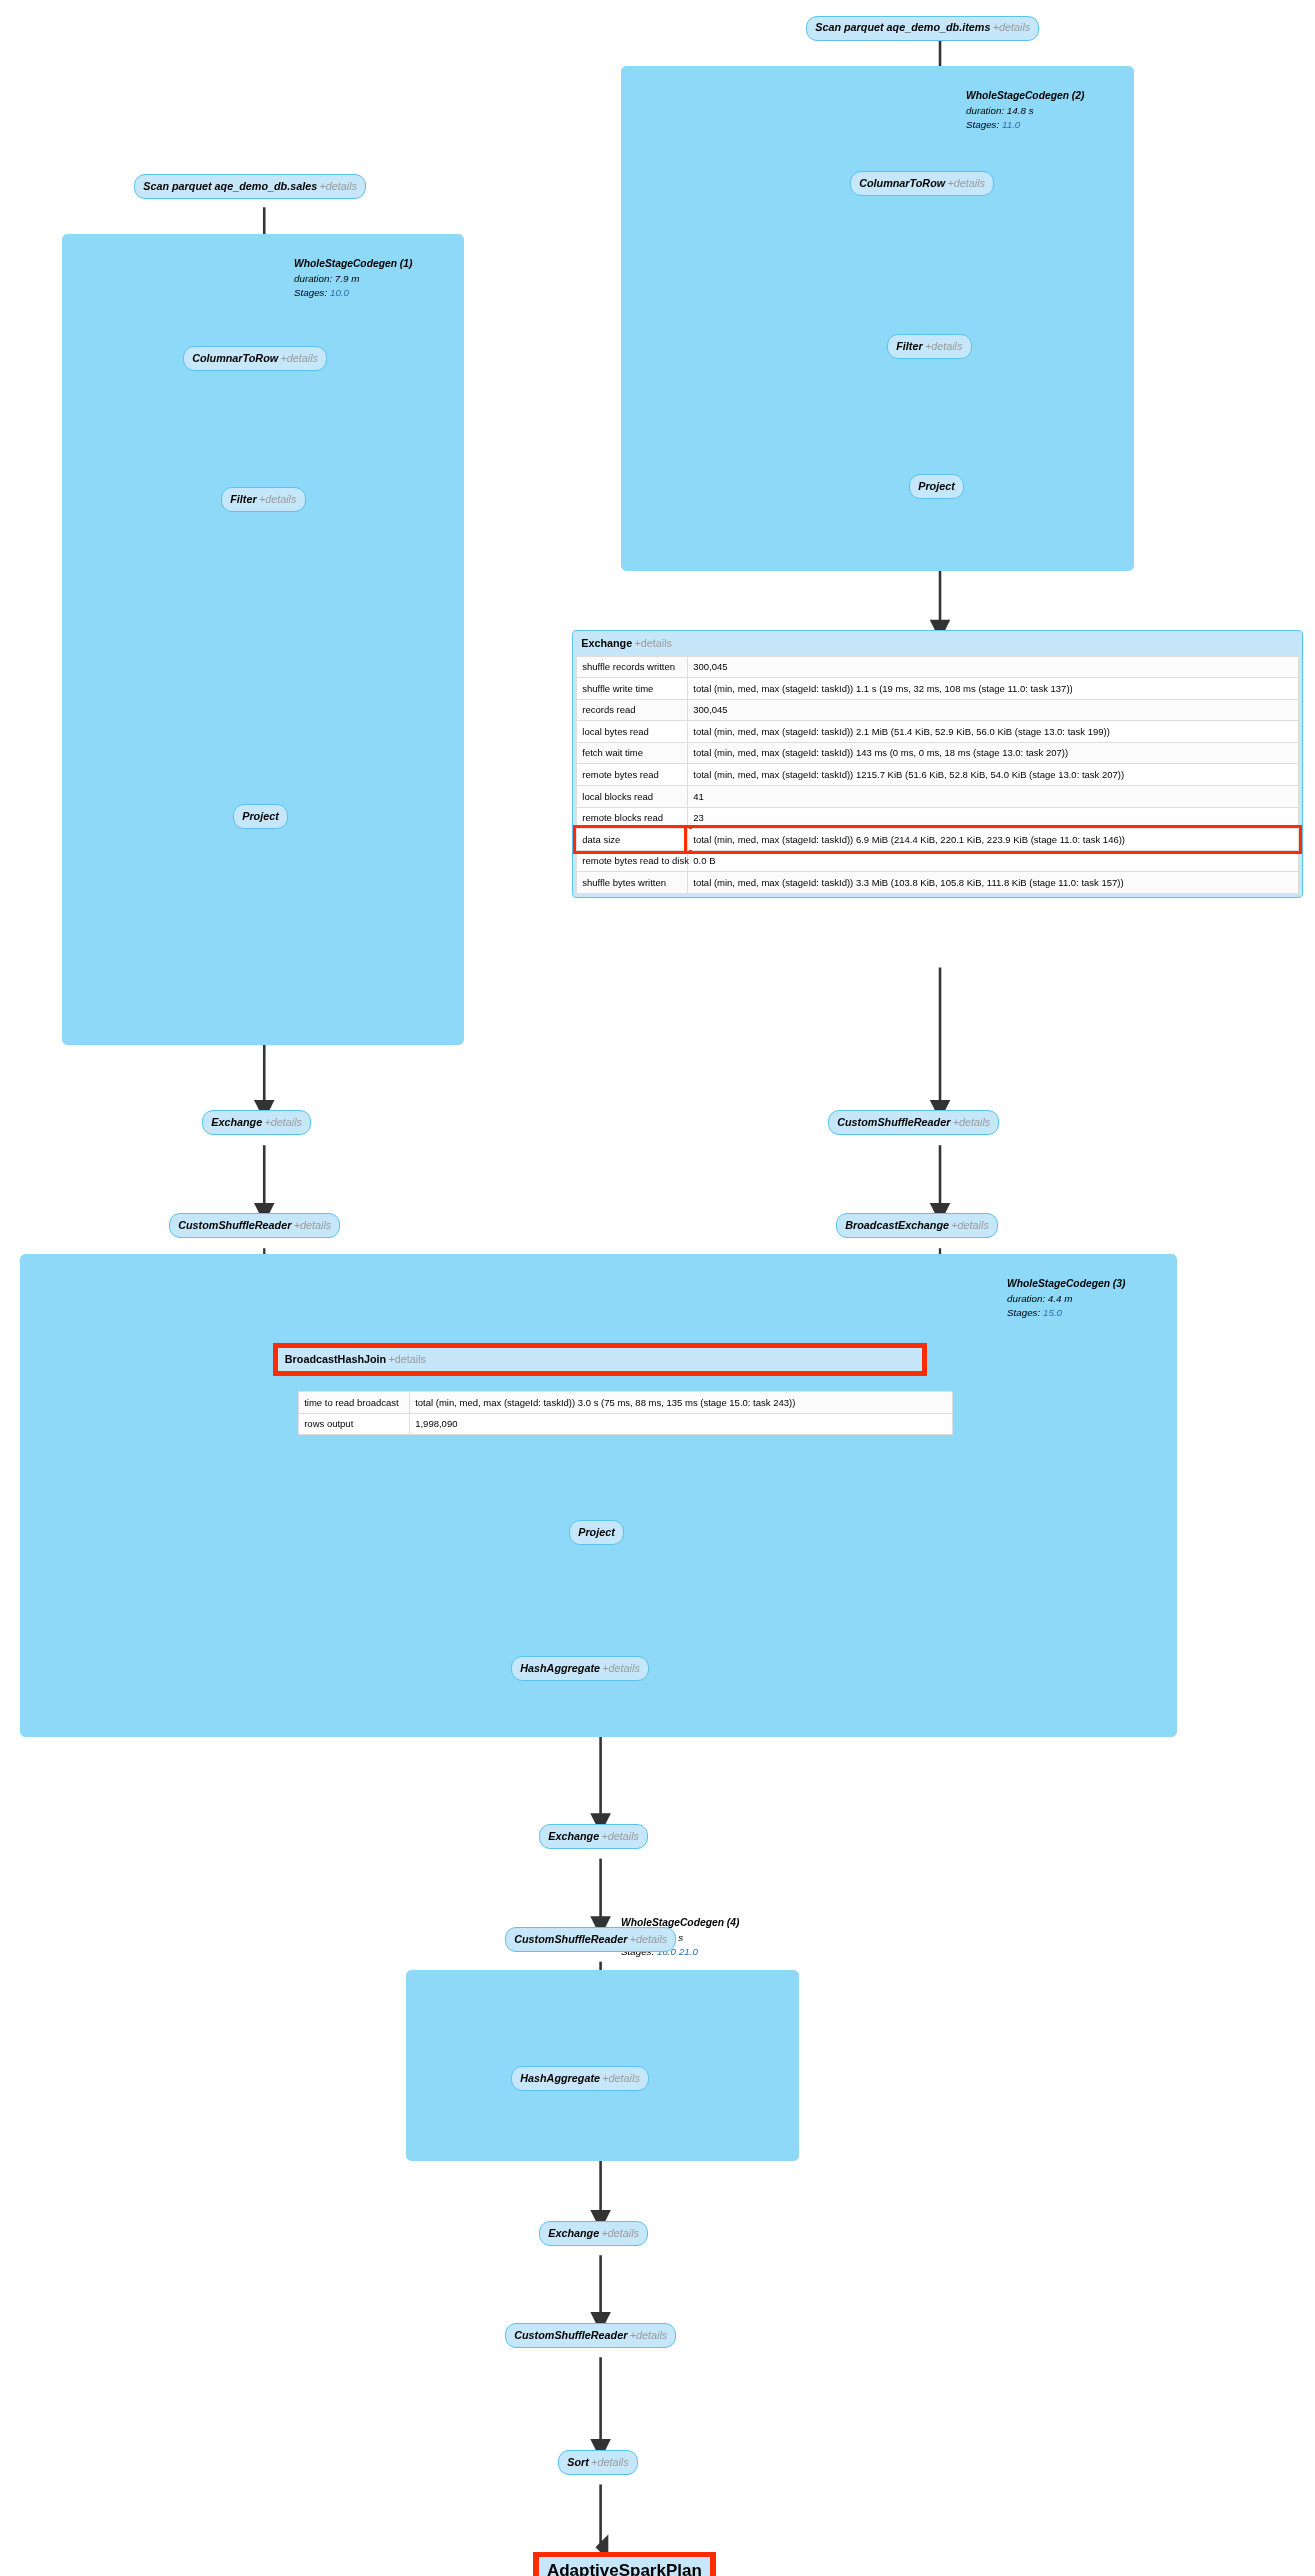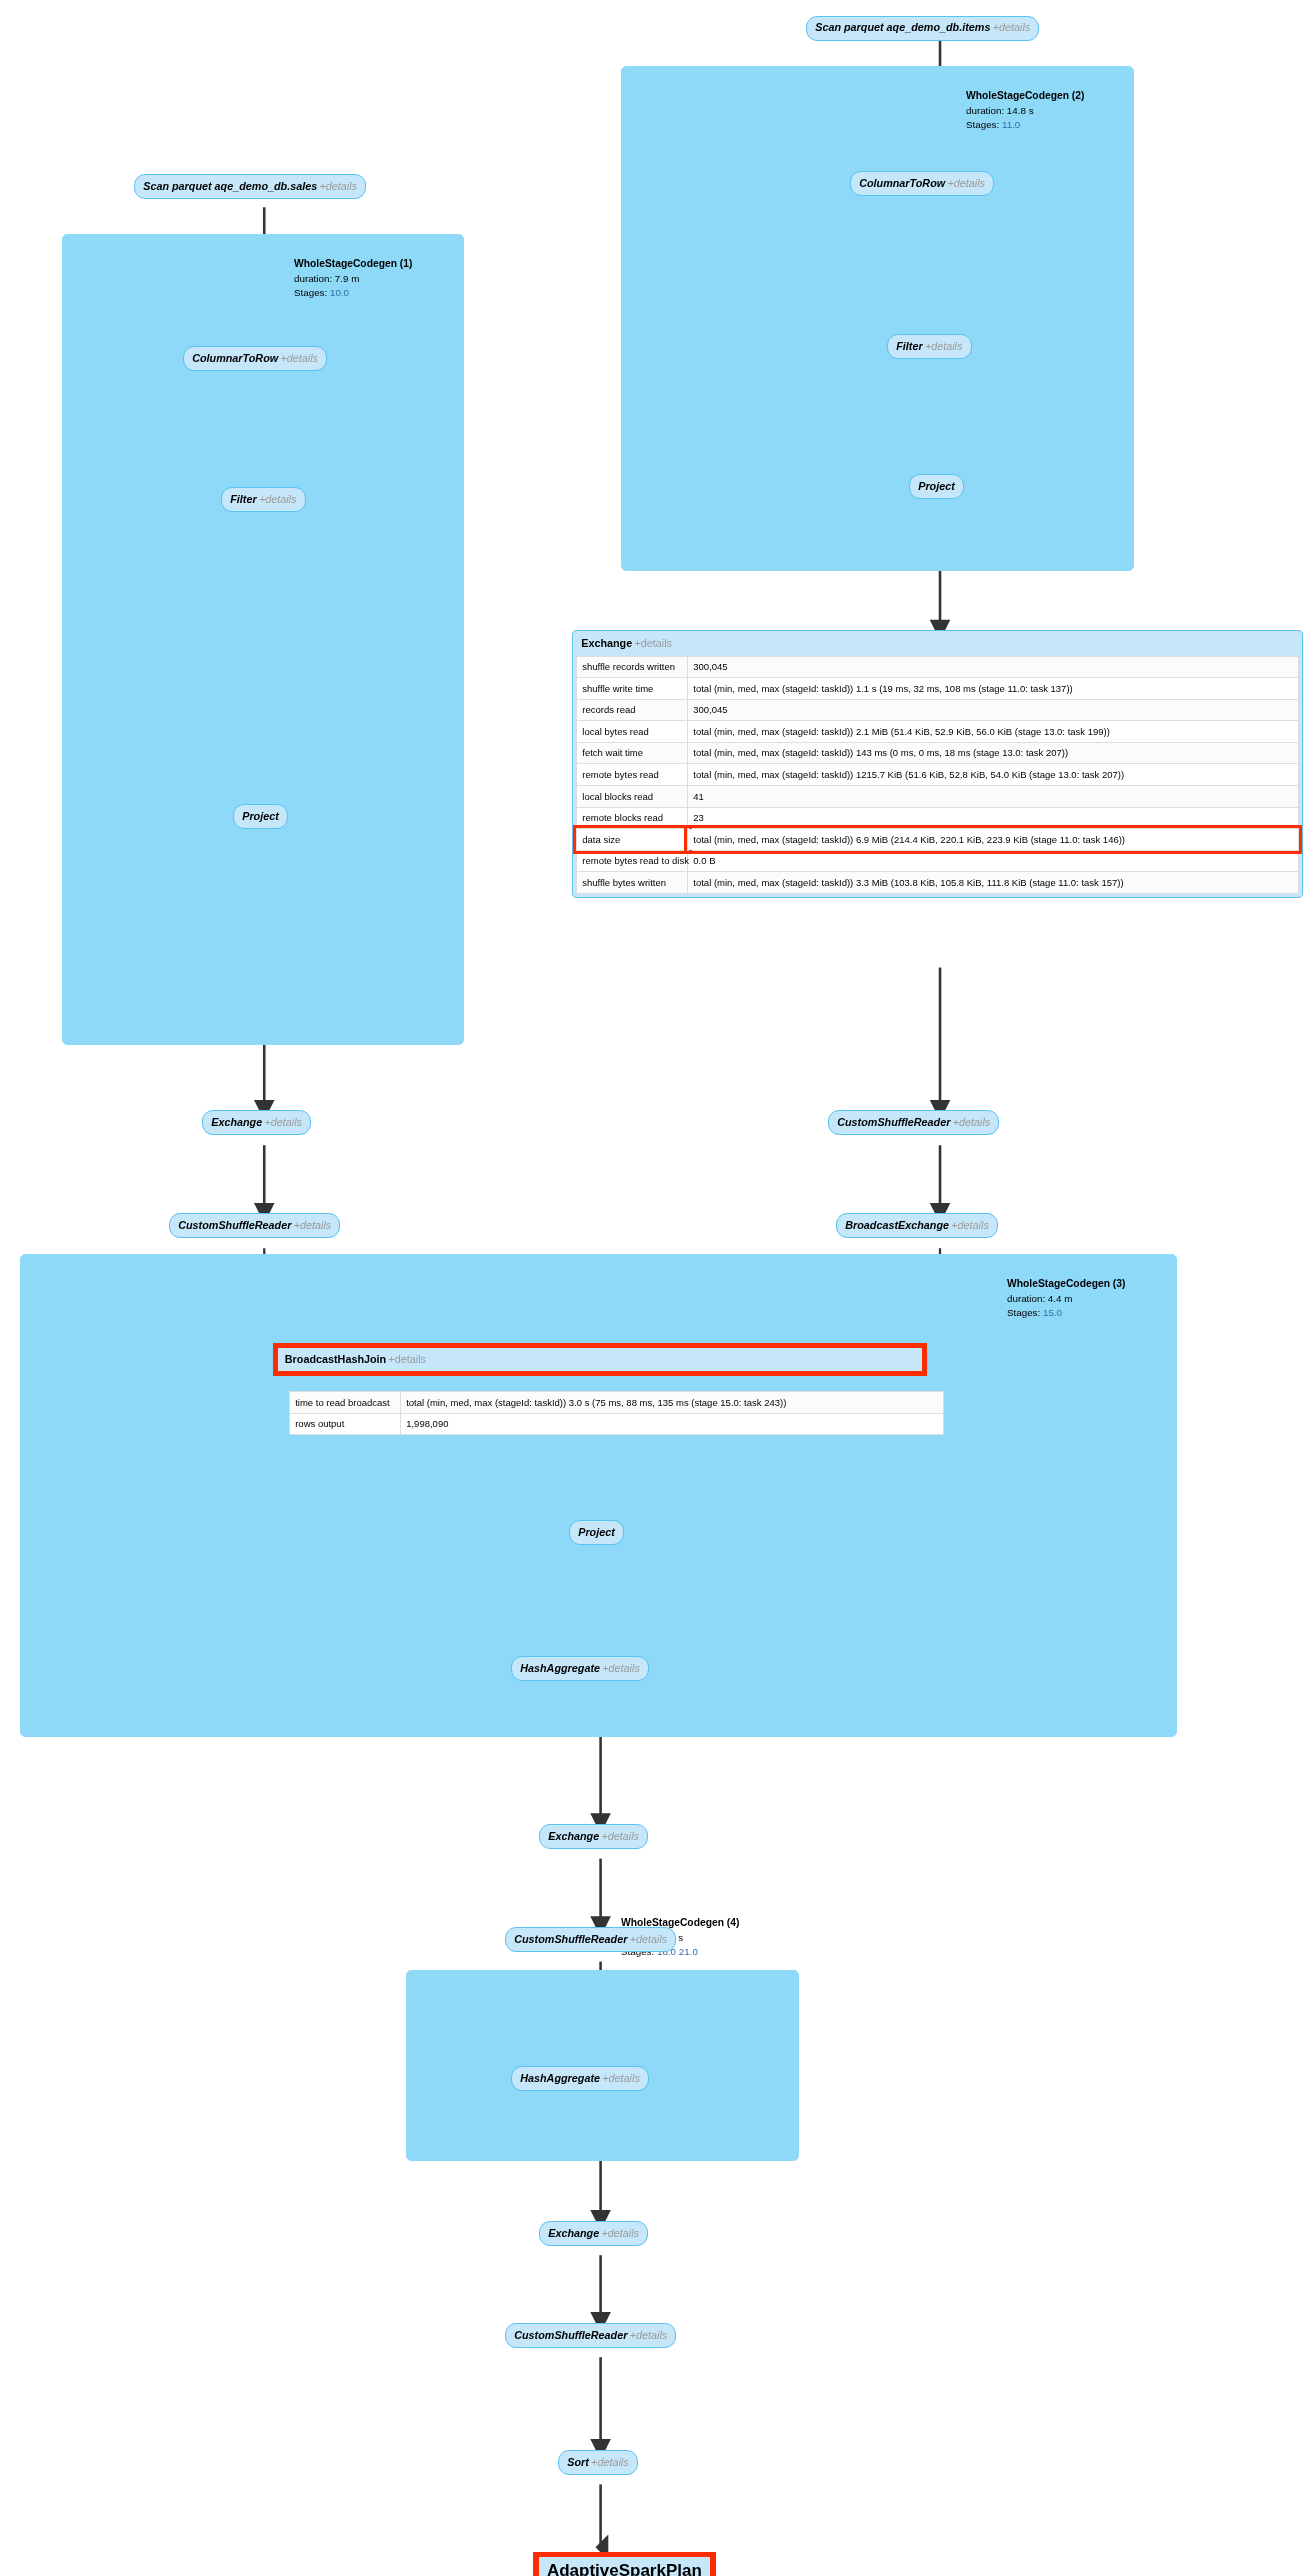--- a/index.html
+++ b/index.html
@@ -32,20 +32,21 @@
     background: #8ed8f8;
     border: 0.5px solid #8ed8f8;
     border-radius: 5.2px;
     z-index: 2;
   }
   .cluster-label {
     position: absolute;
     color: #000000;
     line-height: 1.42;
     white-space: nowrap;
+    font-style: italic;
   }
   .cluster-title {
     font-weight: bold;
     font-size: 10.3px;
     display: block;
   }
   .cluster-sub {
     font-size: 9.8px;
     display: block;
   }
@@ -363,21 +364,21 @@
     <span class="nname">BroadcastExchange</span>
     <span class="ndetails">+details</span>
   </div>
 
   <div class="redwrap" style="left:273px; top:1343px; width:654px;">
     <div class="inner-head">
       <span class="nname">BroadcastHashJoin</span>
       <span class="ndetails">+details</span>
     </div>
   </div>
-  <div class="bhj-table-holder" style="left:269px; top:1391px; width:675px;padding-left:20px;">
+  <div class="bhj-table-holder" style="left:278px; top:1391px; width:675px;padding-left:20px;">
     <table class="metric-table">
       <tbody>
         <tr>
           <td class="k">time to read broadcast</td>
           <td class="v">total (min, med, max (stageId: taskId)) 3.0 s (75 ms, 88 ms, 135 ms (stage 15.0: task 243))</td>
         </tr>
         <tr>
           <td class="k">rows output</td>
           <td class="v">1,998,090</td>
         </tr>

